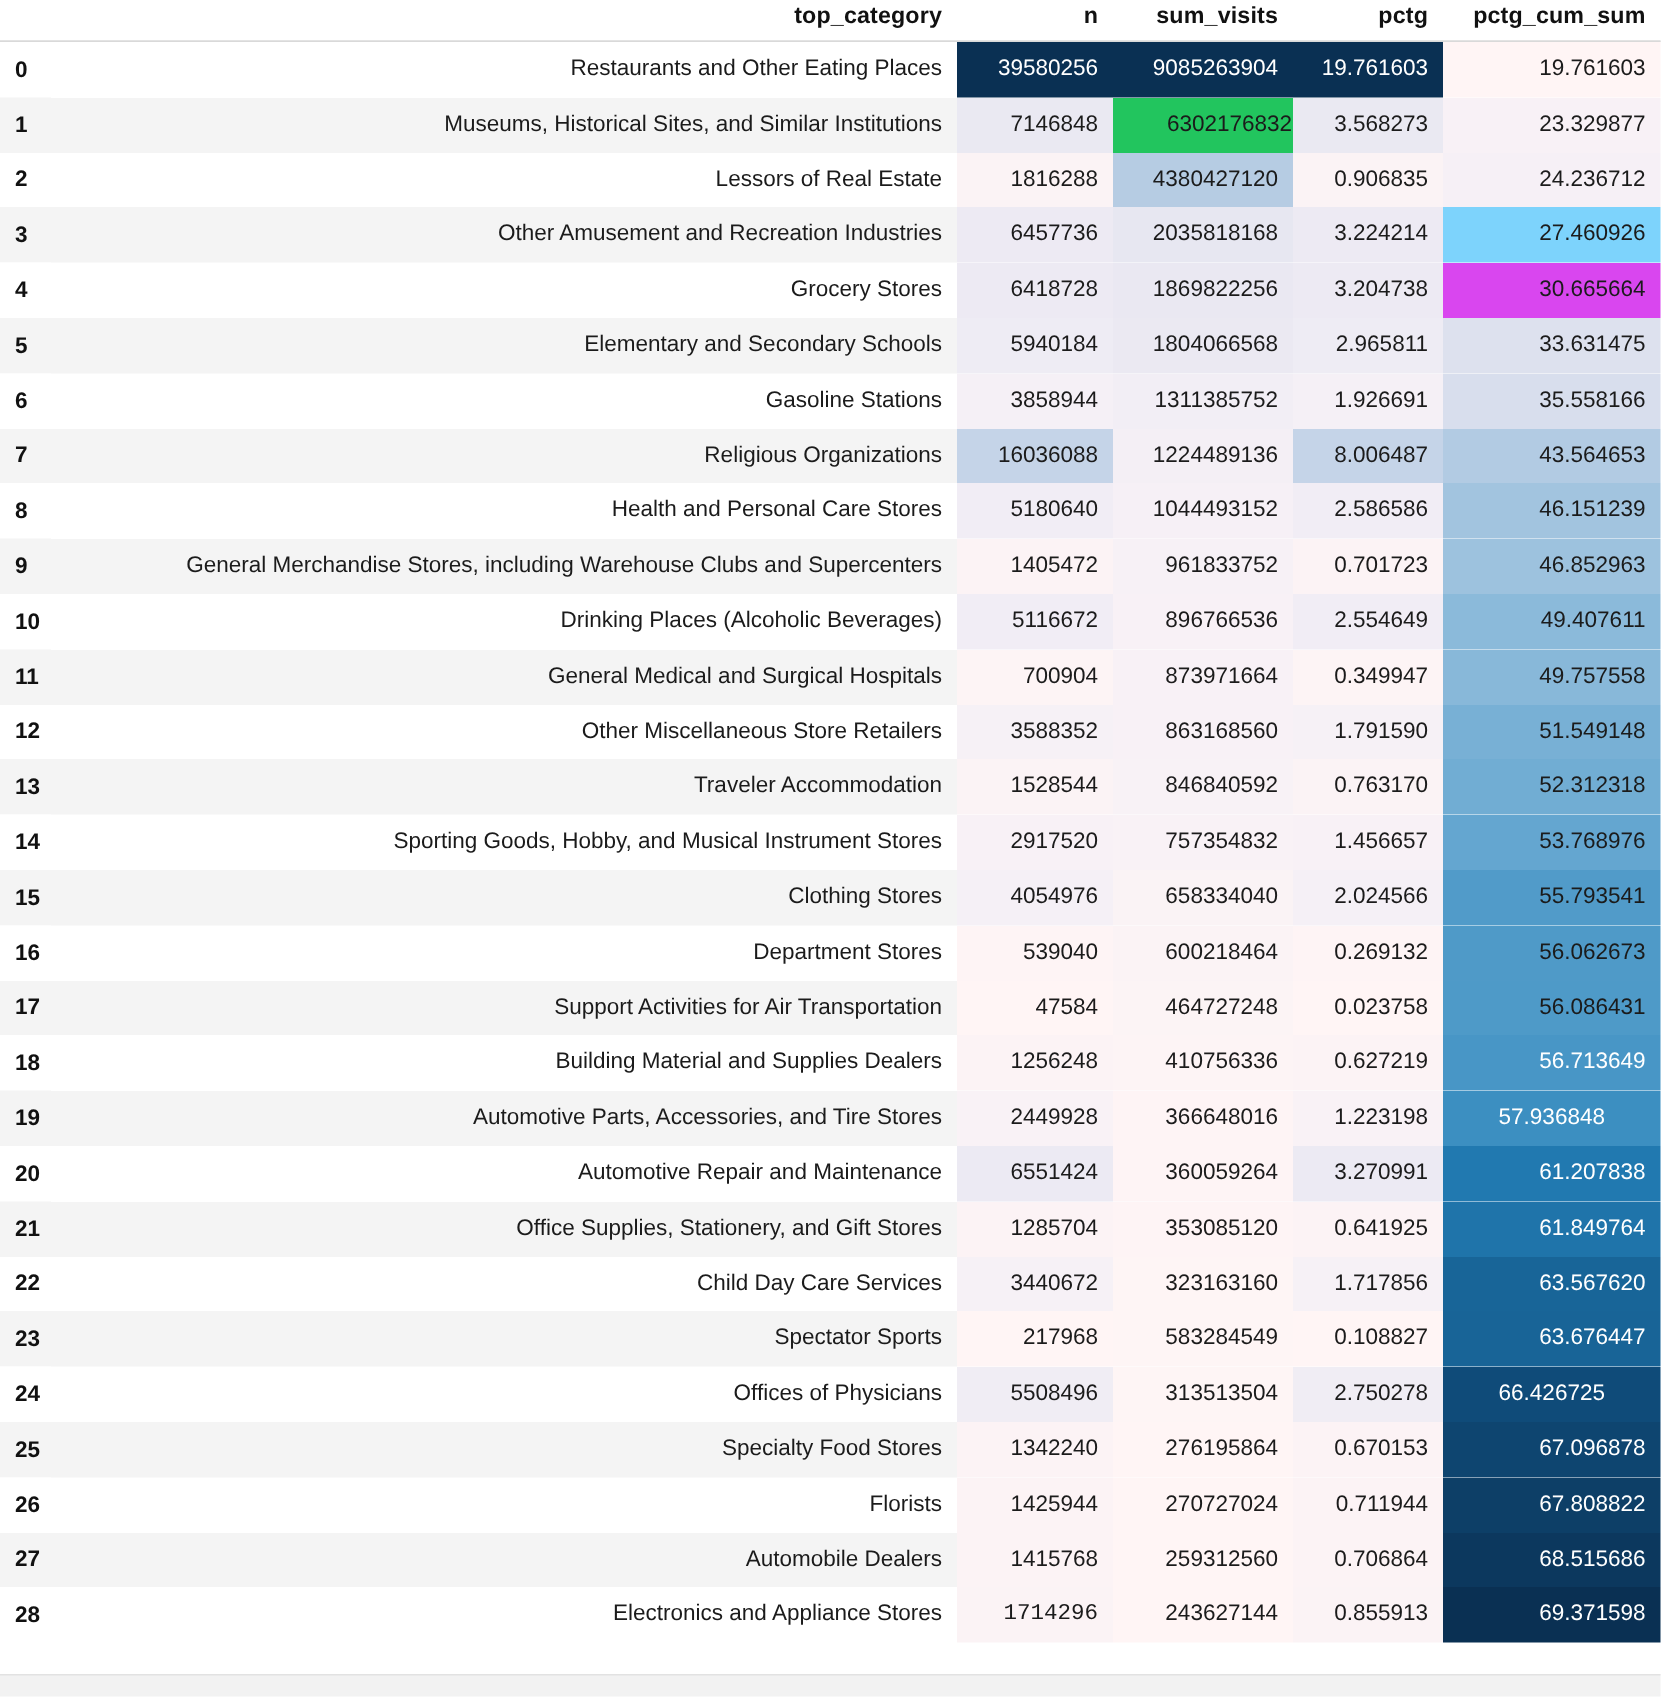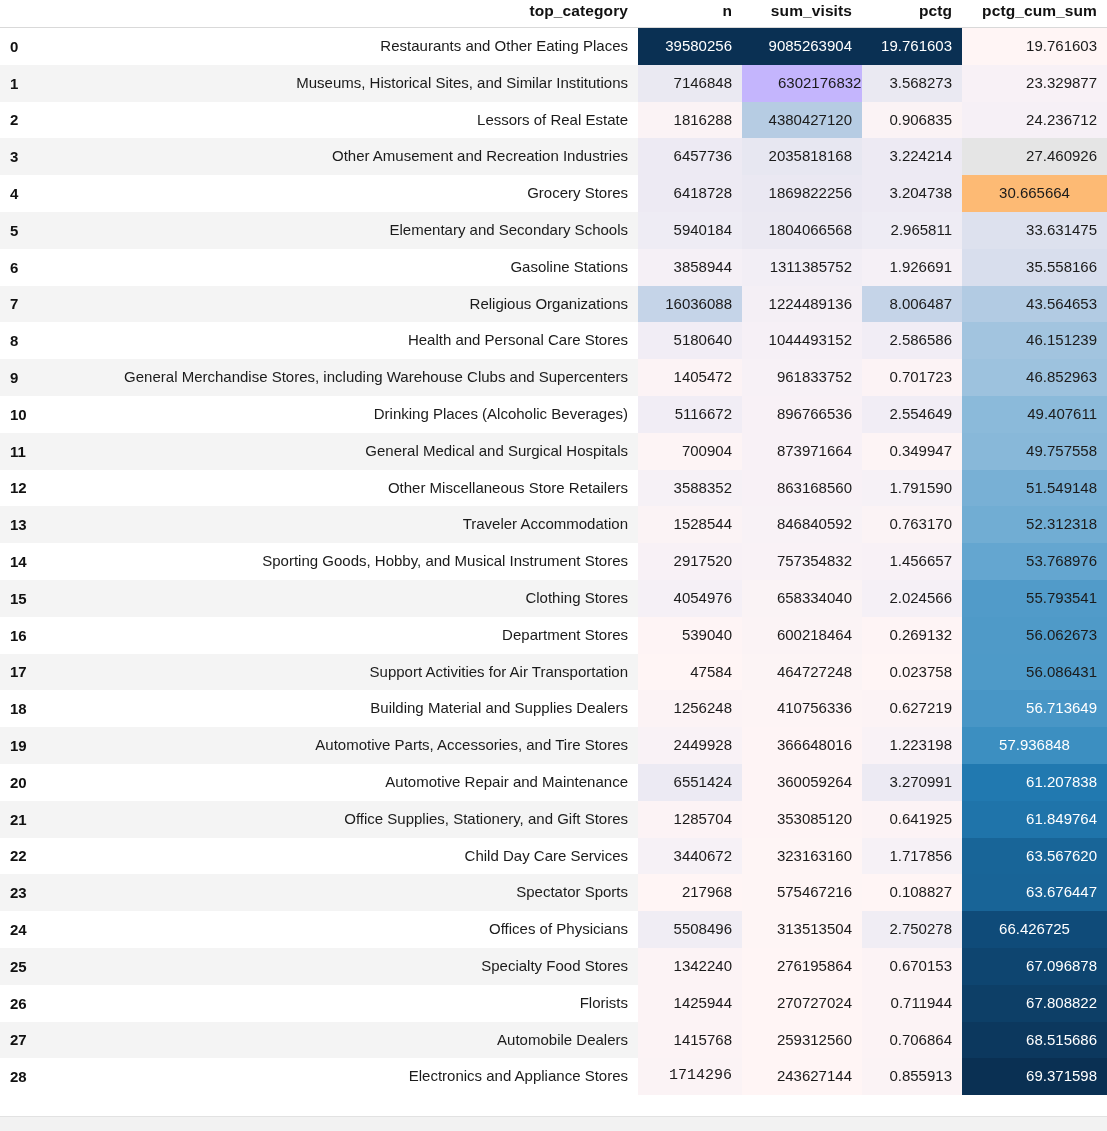--- a/index.html
+++ b/index.html
@@ -129,47 +129,47 @@
           <td class="cat">Restaurants and Other Eating Places</td>
           <td style="background: rgb(10, 48, 83); color: rgb(255, 255, 255);">39580256</td>
           <td style="background: rgb(10, 48, 83); color: rgb(255, 255, 255);">9085263904</td>
           <td style="background: rgb(10, 48, 83); color: rgb(255, 255, 255);">19.761603</td>
           <td style="background: rgb(255, 245, 245); color: rgb(27, 27, 27);">19.761603</td>
         </tr>
         <tr class="odd">
           <th class="rowhead">1</th>
           <td class="cat">Museums, Historical Sites, and Similar Institutions</td>
           <td style="background: rgb(234, 233, 242); color: rgb(27, 27, 27);">7146848</td>
-          <td style="background: #c4b5fd; color: rgb(27, 27, 27); padding-left: 36px;">6302176832</td>
+          <td style="background: #22c55e; color: rgb(27, 27, 27); padding-left: 36px;">6302176832</td>
           <td style="background: rgb(234, 233, 242); color: rgb(27, 27, 27);">3.568273</td>
           <td style="background: rgb(248, 241, 246); color: rgb(27, 27, 27);">23.329877</td>
         </tr>
         <tr class="even">
           <th class="rowhead">2</th>
           <td class="cat">Lessors of Real Estate</td>
           <td style="background: rgb(251, 243, 245); color: rgb(27, 27, 27);">1816288</td>
           <td style="background: rgb(182, 204, 227); color: rgb(27, 27, 27);">4380427120</td>
           <td style="background: rgb(251, 243, 245); color: rgb(27, 27, 27);">0.906835</td>
           <td style="background: rgb(246, 240, 246); color: rgb(27, 27, 27);">24.236712</td>
         </tr>
         <tr class="odd">
           <th class="rowhead">3</th>
           <td class="cat">Other Amusement and Recreation Industries</td>
           <td style="background: rgb(237, 234, 243); color: rgb(27, 27, 27);">6457736</td>
           <td style="background: rgb(231, 231, 241); color: rgb(27, 27, 27);">2035818168</td>
           <td style="background: rgb(237, 234, 243); color: rgb(27, 27, 27);">3.224214</td>
-          <td style="background: #e5e5e5; color: rgb(27, 27, 27);">27.460926</td>
+          <td style="background: #7dd3fc; color: rgb(27, 27, 27);">27.460926</td>
         </tr>
         <tr class="even">
           <th class="rowhead">4</th>
           <td class="cat">Grocery Stores</td>
           <td style="background: rgb(237, 234, 243); color: rgb(27, 27, 27);">6418728</td>
           <td style="background: rgb(234, 232, 242); color: rgb(27, 27, 27);">1869822256</td>
           <td style="background: rgb(237, 234, 243); color: rgb(27, 27, 27);">3.204738</td>
-          <td style="background: #fdba74; color: rgb(27, 27, 27); text-align: center;">30.665664</td>
+          <td style="background: #d946ef; color: rgb(27, 27, 27);">30.665664</td>
         </tr>
         <tr class="odd">
           <th class="rowhead">5</th>
           <td class="cat">Elementary and Secondary Schools</td>
           <td style="background: rgb(238, 236, 244); color: rgb(27, 27, 27);">5940184</td>
           <td style="background: rgb(235, 233, 242); color: rgb(27, 27, 27);">1804066568</td>
           <td style="background: rgb(238, 236, 244); color: rgb(27, 27, 27);">2.965811</td>
           <td style="background: rgb(221, 225, 238); color: rgb(27, 27, 27);">33.631475</td>
         </tr>
         <tr class="even">
@@ -305,21 +305,21 @@
           <td class="cat">Child Day Care Services</td>
           <td style="background: rgb(246, 241, 246); color: rgb(27, 27, 27);">3440672</td>
           <td style="background: rgb(254, 245, 245); color: rgb(27, 27, 27);">323163160</td>
           <td style="background: rgb(246, 241, 246); color: rgb(27, 27, 27);">1.717856</td>
           <td style="background: rgb(24, 101, 152); color: rgb(255, 255, 255);">63.567620</td>
         </tr>
         <tr class="odd">
           <th class="rowhead">23</th>
           <td class="cat">Spectator Sports</td>
           <td style="background: rgb(255, 245, 245); color: rgb(27, 27, 27);">217968</td>
-          <td style="background: rgb(254, 245, 245); color: rgb(27, 27, 27);">575467216</td>
+          <td style="background: rgb(254, 245, 245); color: rgb(27, 27, 27);">583284549</td>
           <td style="background: rgb(255, 245, 245); color: rgb(27, 27, 27);">0.108827</td>
           <td style="background: rgb(24, 100, 151); color: rgb(255, 255, 255);">63.676447</td>
         </tr>
         <tr class="even">
           <th class="rowhead">24</th>
           <td class="cat">Offices of Physicians</td>
           <td style="background: rgb(240, 237, 244); color: rgb(27, 27, 27);">5508496</td>
           <td style="background: rgb(254, 245, 245); color: rgb(27, 27, 27);">313513504</td>
           <td style="background: rgb(240, 237, 244); color: rgb(27, 27, 27);">2.750278</td>
           <td style="background: rgb(15, 75, 121); color: rgb(255, 255, 255); text-align: center;">66.426725</td>

